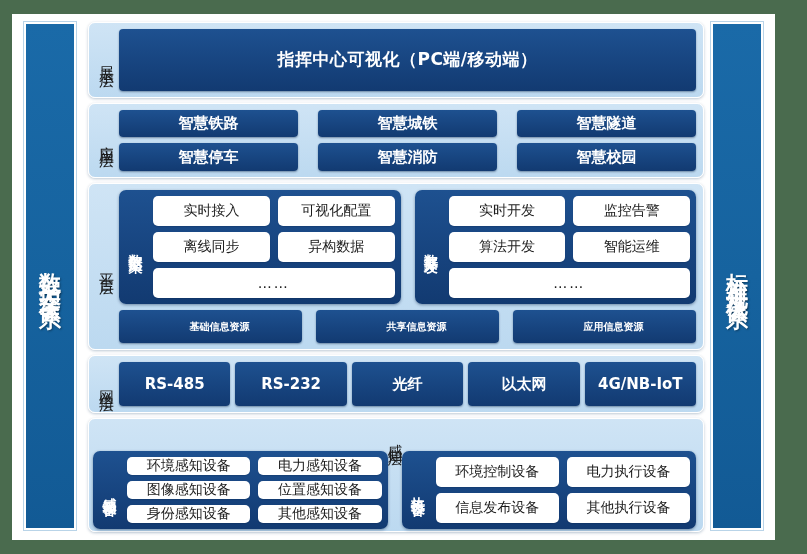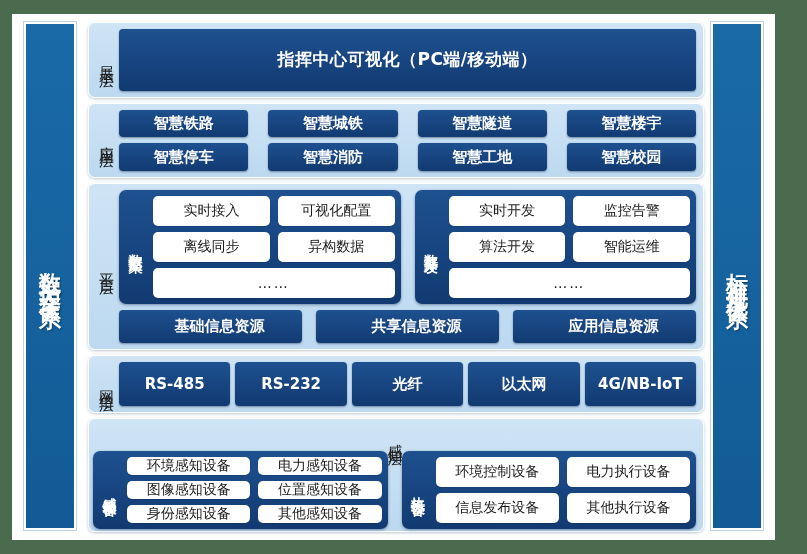--- a/index.html
+++ b/index.html
@@ -192,21 +192,21 @@
   .wbox.full { flex: 1 1 100%; }
   .ellipsis { letter-spacing: 2px; font-size: 14px; }
 
   .resource-row {
     display: flex;
     gap: 14px;
     flex: 0 0 33px;
   }
   .resource-row .dbox {
     flex: 1 1 0;
-    font-size: 15px;
+    font-size: 10px;
     padding-left: 18px;
   }
 
   
   .layer.network { height: 58px; }
   .net-row {
     display: flex;
     gap: 5px;
     flex: 1 1 auto;
   }
@@ -246,26 +246,24 @@
 
     <div class="layer application">
       <div class="layer-label">
         <span class="vtext">应用层</span>
       </div>
       <div class="layer-body">
         <div class="app-row">
           <div class="dbox">智慧铁路</div>
           <div class="dbox">智慧城铁</div>
           <div class="dbox">智慧隧道</div>
-          <div class="dbox">智慧楼宇</div>
         </div>
         <div class="app-row">
           <div class="dbox">智慧停车</div>
           <div class="dbox">智慧消防</div>
-          <div class="dbox">智慧工地</div>
           <div class="dbox">智慧校园</div>
         </div>
       </div>
     </div>
 
     <div class="layer platform">
       <div class="layer-label">
         <span class="vtext">平台层</span>
       </div>
       <div class="layer-body">

